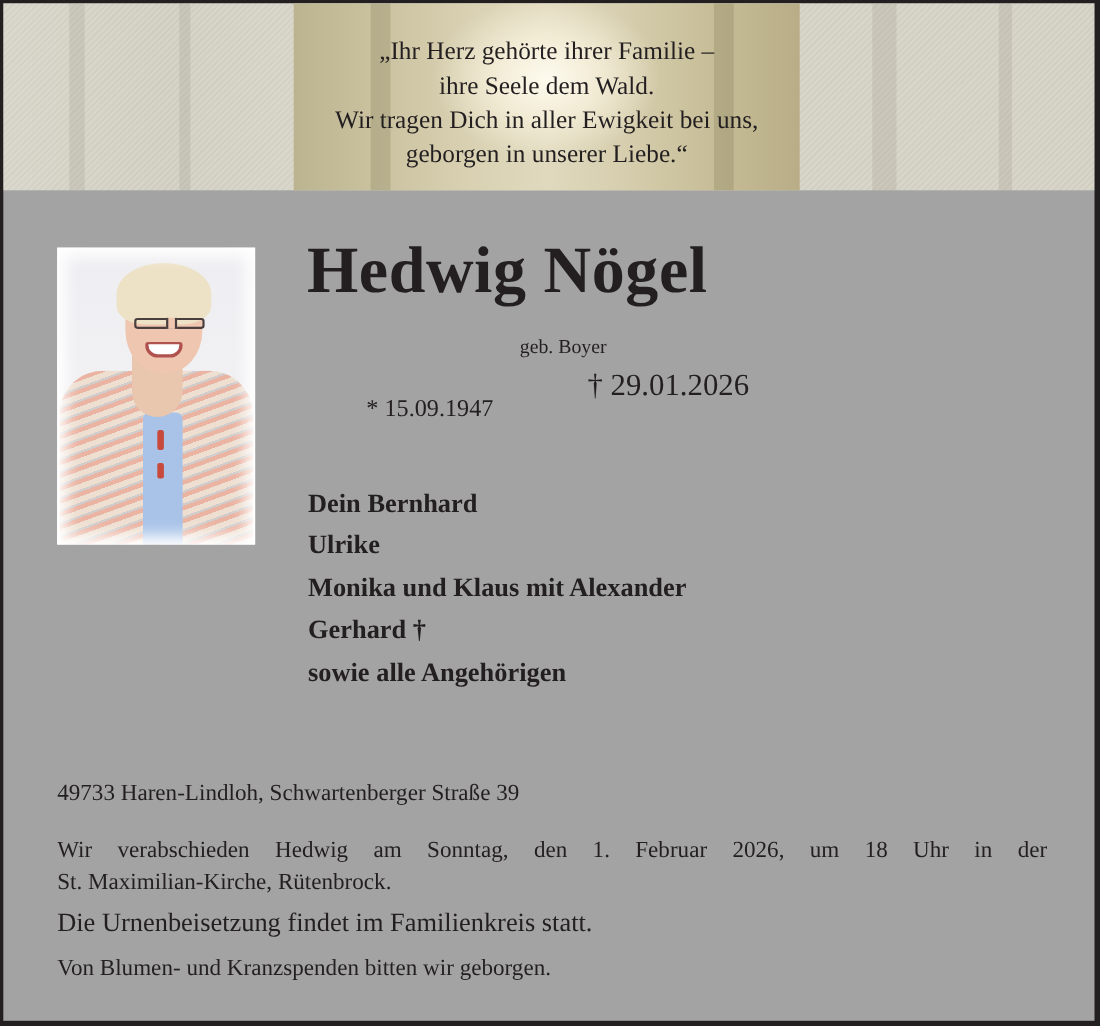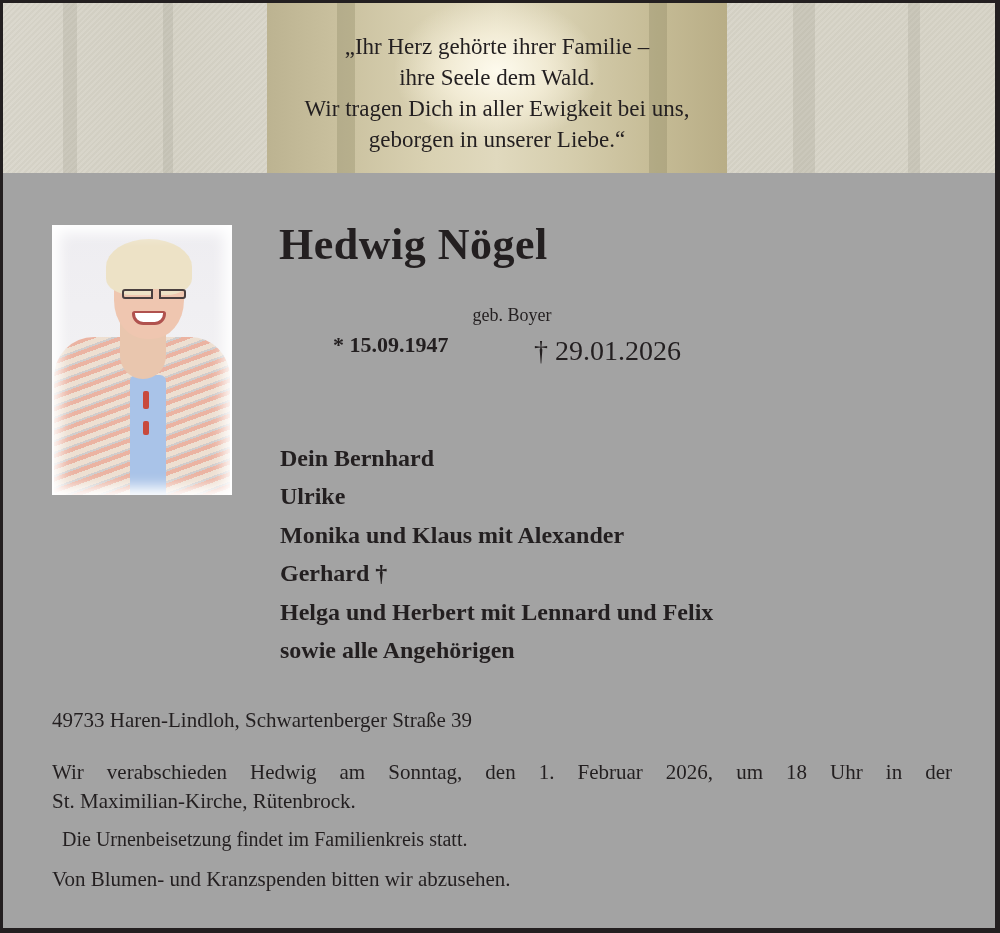--- a/index.html
+++ b/index.html
@@ -86,29 +86,29 @@
       background: #ffffff; border: 3px solid #b0524e; border-top-width: 2px; border-radius: 4px 4px 16px 16px;
     }
     .p-fade {
       position:absolute; left:0; top:0; width:180px; height:270px;
       box-shadow: inset 0 0 14px 8px #ffffff;
     }
 
     
     .name {
       position: absolute; left: 276px; top: 206px;
-      font-size: 44px; font-weight: bold; line-height: 72px; letter-spacing: 0.5px;
+      font-size: 60px; font-weight: bold; line-height: 72px; letter-spacing: 0.5px;
       white-space: nowrap;
     }
     .maiden {
       position: absolute; left: 276px; top: 298px; width: 466px;
       text-align: center; font-size: 18px; line-height: 28px;
     }
     .birth {
-      position: absolute; left: 330px; top: 328px; font-size: 22px; line-height: 28px; white-space: nowrap; font-weight: bold;
+      position: absolute; left: 330px; top: 354px; font-size: 22px; line-height: 28px; white-space: nowrap;
     }
     .death {
       position: absolute; left: 531px; top: 334px; font-size: 28px; line-height: 28px; white-space: nowrap; text-align: center;
     }
 
     .farewell {
       position: absolute; left: 277px; top: 396px; font-size: 21px; line-height: 28px; white-space: nowrap;
     }
     .mourners {
       position: absolute; left: 277px; top: 436px; list-style: none;
@@ -121,21 +121,21 @@
     .address {
       position: absolute; left: 49px; top: 703px; font-size: 21px; line-height: 28px; white-space: nowrap; text-align: right;
     }
     .service {
       position: absolute; left: 49px; top: 755px; width: 900px;
       font-size: 21px; line-height: 29px; text-align: justify; text-align-last: left;
     }
     .service-line1 { display: block; text-align: justify; text-align-last: justify; }
     .service-line2 { display: block; }
     .urn {
-      position: absolute; left: 59px; top: 822px; font-size: 20px; line-height: 28px; white-space: nowrap;
+      position: absolute; left: 49px; top: 822px; font-size: 24px; line-height: 28px; white-space: nowrap;
     }
     .flowers {
       position: absolute; left: 49px; top: 862px; font-size: 21px; line-height: 28px; white-space: nowrap;
     }
   </style>
 </head>
 <body>
 
 <div class="frame">
 
@@ -171,26 +171,25 @@
   <div class="maiden">geb. Boyer</div>
   <div class="birth">* 15.09.1947</div>
   <div class="death">† 29.01.2026</div>
 
 
   <ul class="mourners">
     <li class="mourner">Dein Bernhard</li>
     <li class="mourner">Ulrike</li>
     <li class="mourner">Monika und Klaus mit Alexander</li>
     <li class="mourner">Gerhard †</li>
-    <li class="mourner">Helga und Herbert mit Lennard und Felix</li>
     <li class="mourner">sowie alle Angehörigen</li>
   </ul>
 
   <div class="address">49733 Haren-Lindloh, Schwartenberger Straße 39</div>
 
   <div class="service">
     <span class="service-line1">Wir verabschieden Hedwig am Sonntag, den 1. Februar 2026, um 18 Uhr in der</span>
     <span class="service-line2">St. Maximilian-Kirche, Rütenbrock.</span>
   </div>
 
   <div class="urn">Die Urnenbeisetzung findet im Familienkreis statt.</div>
-  <div class="flowers">Von Blumen- und Kranzspenden bitten wir abzusehen.</div>
+  <div class="flowers">Von Blumen- und Kranzspenden bitten wir geborgen.</div>
 </div>
 
 </body></html>

